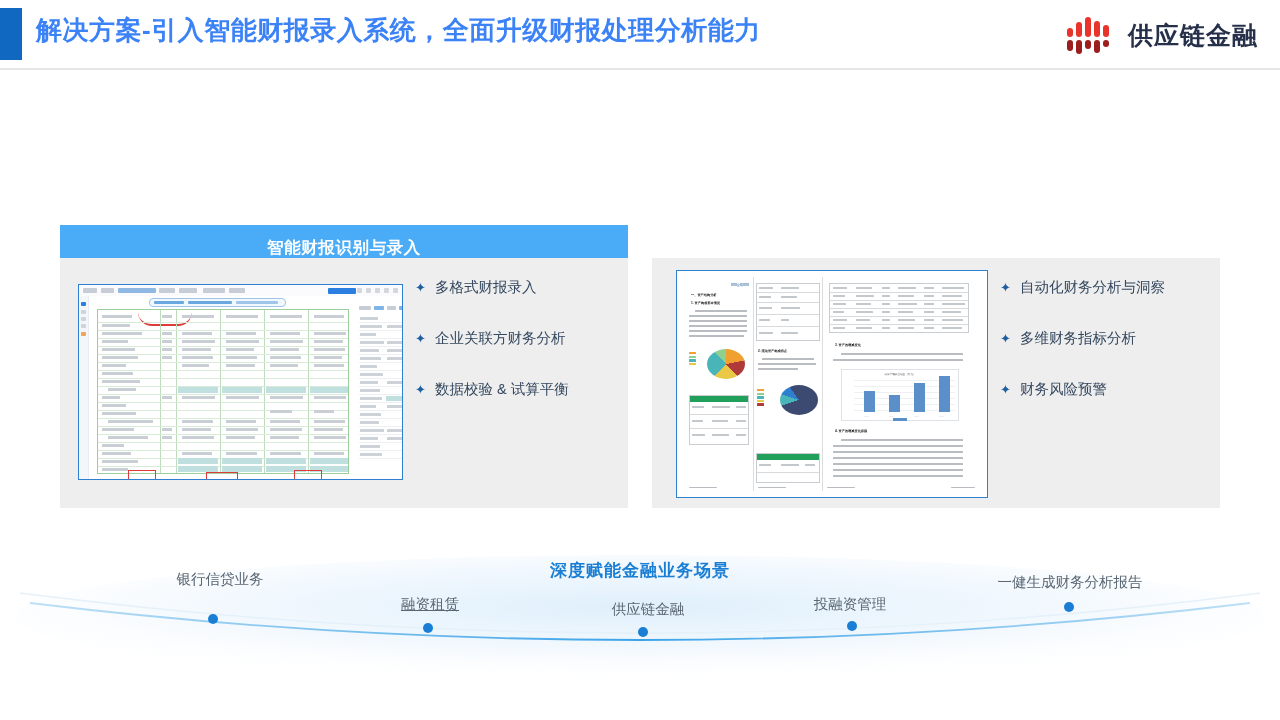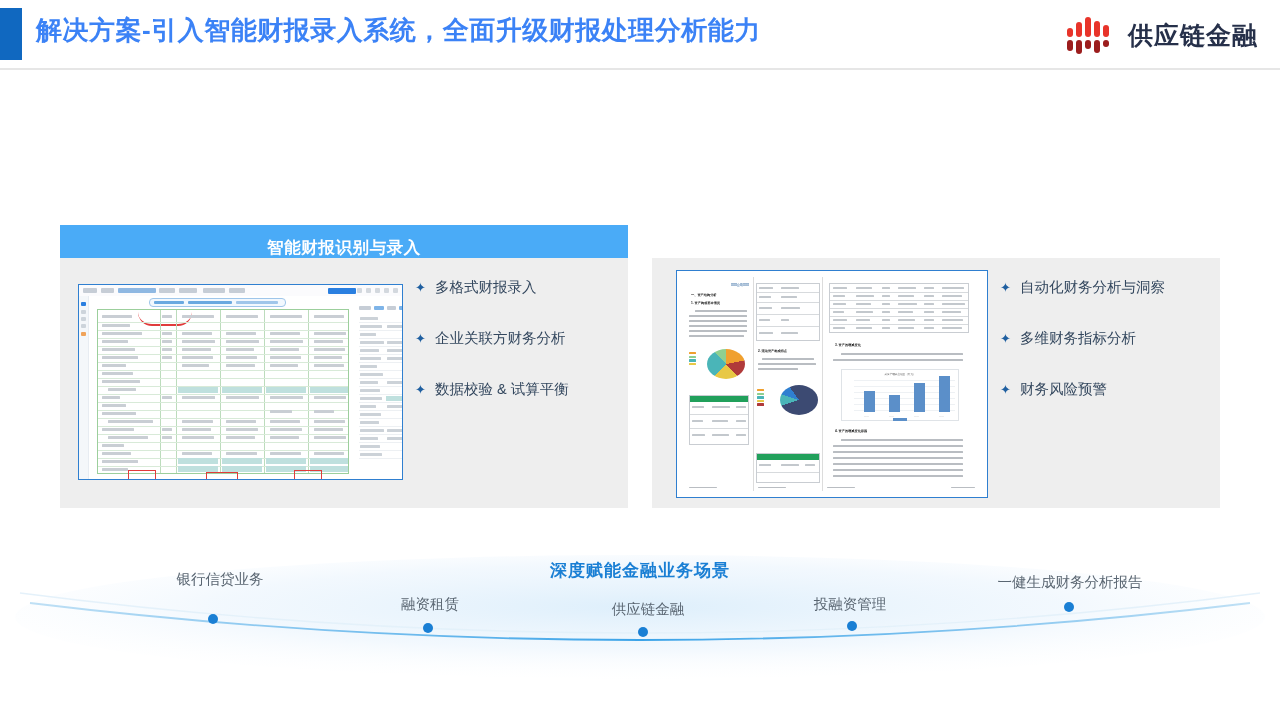--- a/index.html
+++ b/index.html
@@ -595,19 +595,19 @@
       <circle cx="213" cy="74" r="5" fill="#1a7fd4"></circle>
       <circle cx="428" cy="83" r="5" fill="#1a7fd4"></circle>
       <circle cx="643" cy="87" r="5" fill="#1a7fd4"></circle>
       <circle cx="852" cy="81" r="5" fill="#1a7fd4"></circle>
       <circle cx="1069" cy="62" r="5" fill="#1a7fd4"></circle>
     </svg>
 
     <div class="arc-title">深度赋能金融业务场景</div>
 
     <div class="arc-label" style="left:220px;top:25px;">银行信贷业务</div>
-    <div class="arc-label" style="left:430px;top:50px;">融资租赁</div>
+    <div class="arc-label" style="left:430px;top:50px;text-decoration:underline;">融资租赁</div>
     <div class="arc-label" style="left:648px;top:55px;">供应链金融</div>
     <div class="arc-label" style="left:850px;top:50px;">投融资管理</div>
     <div class="arc-label" style="left:1070px;top:28px;">一健生成财务分析报告</div>
   </div>
 
 </div>
 
 </body></html>

